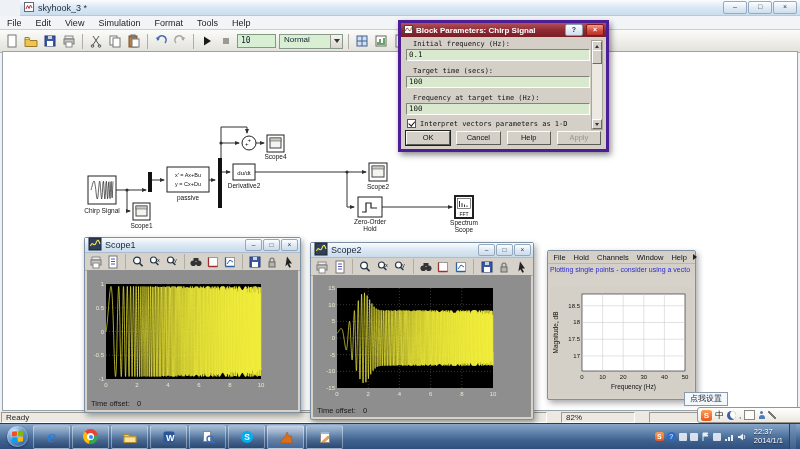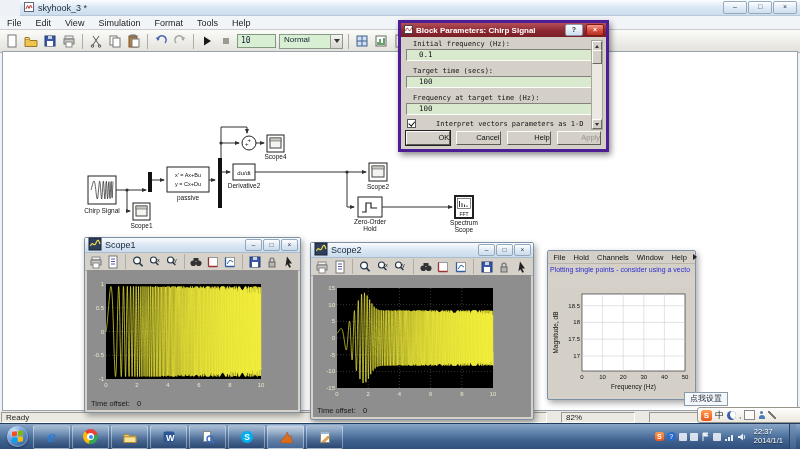--- a/index.html
+++ b/index.html
@@ -36,29 +36,29 @@
   #dialog{position:absolute;left:398px;top:20px;width:205px;height:126px;background:#d4d0c8;
           border:3px solid #4c1d95;box-shadow:2px 3px 6px rgba(0,0,0,.45);z-index:30;}
   .dlg-title{height:14px;background:linear-gradient(#b25058,#8d2831 55%,#7a1f27);color:#fff;font-size:8px;font-weight:bold;
              display:flex;align-items:center;gap:3px;padding-left:3px;}
   .dlg-tbtn{width:16px;height:10px;border-radius:2px;font-size:7px;line-height:9px;text-align:center;font-weight:bold;}
   .dlg-help{background:linear-gradient(#fdfeff,#cfdeee);border:1px solid #8a9ab0;color:#234;}
   .dlg-close{background:linear-gradient(#f49a8c,#d2493a 60%,#b93225);border:1px solid #7e1c12;color:#fff;}
   .dlg-label{position:absolute;left:12px;font-family:"DejaVu Sans Mono",monospace;font-size:7px;color:#111;}
   .dlg-field{position:absolute;left:5px;width:180px;height:10px;background:#d8e9ce;
              border:1px solid;border-color:#83837b #fdfdfb #fdfdfb #83837b;
-             font-family:"DejaVu Sans Mono",monospace;font-size:7.5px;line-height:10px;padding-left:12px;color:#111;}
-  .dlg-check{position:absolute;left:6px;display:flex;align-items:center;gap:20px;
+             font-family:"DejaVu Sans Mono",monospace;font-size:7.5px;line-height:10px;padding-left:2px;color:#111;}
+  .dlg-check{position:absolute;left:6px;display:flex;align-items:center;gap:4px;
              font-family:"DejaVu Sans Mono",monospace;font-size:7px;color:#111;}
   .cbox{width:7px;height:7px;background:#fff;border:1px solid #555;position:relative;}
   .cbox::after{content:"";position:absolute;left:1.5px;top:0px;width:2.5px;height:4.5px;
                border:solid #111;border-width:0 1.5px 1.5px 0;transform:rotate(40deg);}
   .dlg-buttons{position:absolute;left:5px;right:5px;bottom:4px;display:flex;gap:6px;}
   .dlg-btn{flex:1;height:12px;background:#d4d0c8;border:1px solid;border-color:#fbfbf9 #5c5c54 #5c5c54 #fbfbf9;
-           font-size:7.5px;text-align:right;line-height:11px;color:#111;}
+           font-size:7.5px;text-align:center;line-height:11px;color:#111;}
   .dlg-btn.default{box-shadow:0 0 0 1px #222;}
   .dlg-btn.disabled{color:#9a968e;}
   .dlg-scroll{position:absolute;right:3px;top:17px;width:10px;height:88px;background:#ece9e2;border:1px solid #a9a49c;}
   .sc-arrow{position:absolute;left:0;width:8px;height:8px;background:#d4d0c8;border:1px solid;
             border-color:#fff #6a6a62 #6a6a62 #fff;display:flex;align-items:center;justify-content:center;}
   .sc-thumb{position:absolute;left:0;top:9px;width:8px;height:12px;background:#d4d0c8;border:1px solid;
             border-color:#fff #6a6a62 #6a6a62 #fff;}
   .tri-up{width:0;height:0;border-left:2.5px solid transparent;border-right:2.5px solid transparent;border-bottom:3.5px solid #333;}
   .tri-dn{width:0;height:0;border-left:2.5px solid transparent;border-right:2.5px solid transparent;border-top:3.5px solid #333;}
   

